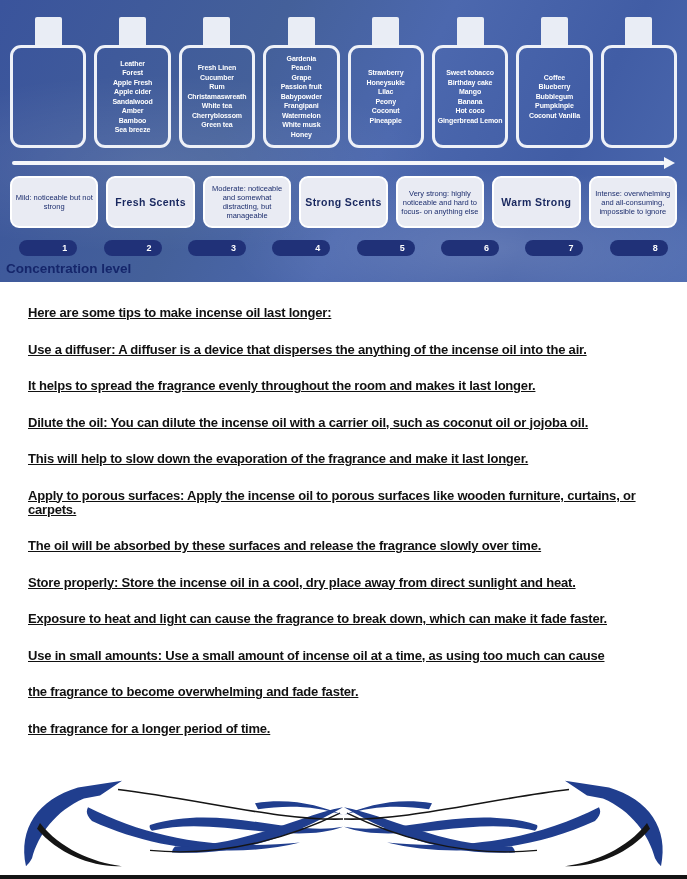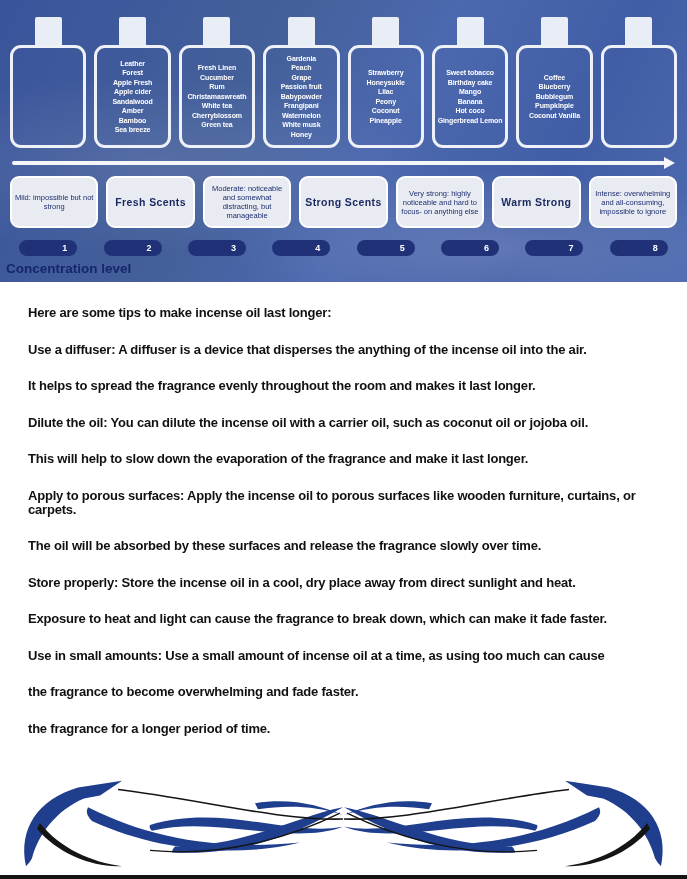--- a/index.html
+++ b/index.html
@@ -39,21 +39,21 @@
   .pill-wrap{display:flex;justify-content:center;}
   .pill{width:58px;height:16px;border-radius:8px;background:#203178;
     display:flex;align-items:center;justify-content:flex-end;padding-right:10px;
     color:#ffffff;font-size:9px;font-weight:bold;}
 
   .panel-label{margin:5px 0 0 -4px;color:#15266b;font-size:13.5px;font-weight:bold;}
 
   
   .tips{padding:24px 28px 0;}
   .tips p{margin:0 0 22.5px;color:#111111;font-size:13px;line-height:14px;
-    font-weight:bold;letter-spacing:-0.2px;}
+    font-weight:bold;letter-spacing:-0.2px;text-decoration:underline;}
 
   
   .flourish{position:absolute;left:0;bottom:5px;width:687px;height:110px;}
   .bottom-bar{position:absolute;left:0;bottom:0;width:687px;height:4px;background:#141414;}
 </style>
 </head>
 <body>
 
 <div class="page">
 
@@ -155,21 +155,21 @@
           </div>
         </div>
       </div>
 
     <div class="arrow-row">
       <div class="arrow-line"></div>
       <div class="arrow-head"></div>
     </div>
 
     <div class="row8 cards-row">
-        <div class="col card">Mild: impossible but not strong</div>
+        <div class="col card">Mild: noticeable but not strong</div>
         <div class="col card big">Fresh Scents</div>
         <div class="col card">Moderate: noticeable and somewhat distracting, but manageable</div>
         <div class="col card big">Strong Scents</div>
         <div class="col card">Very strong: highly noticeable and hard to focus- on anything else</div>
         <div class="col card big">Warm Strong</div>
         <div class="col card">Intense: overwhelming and all-consuming, impossible to ignore</div>
       </div>
     <div class="row8 pills-row">
         <div class="col pill-wrap">
           <div class="pill">1</div>

